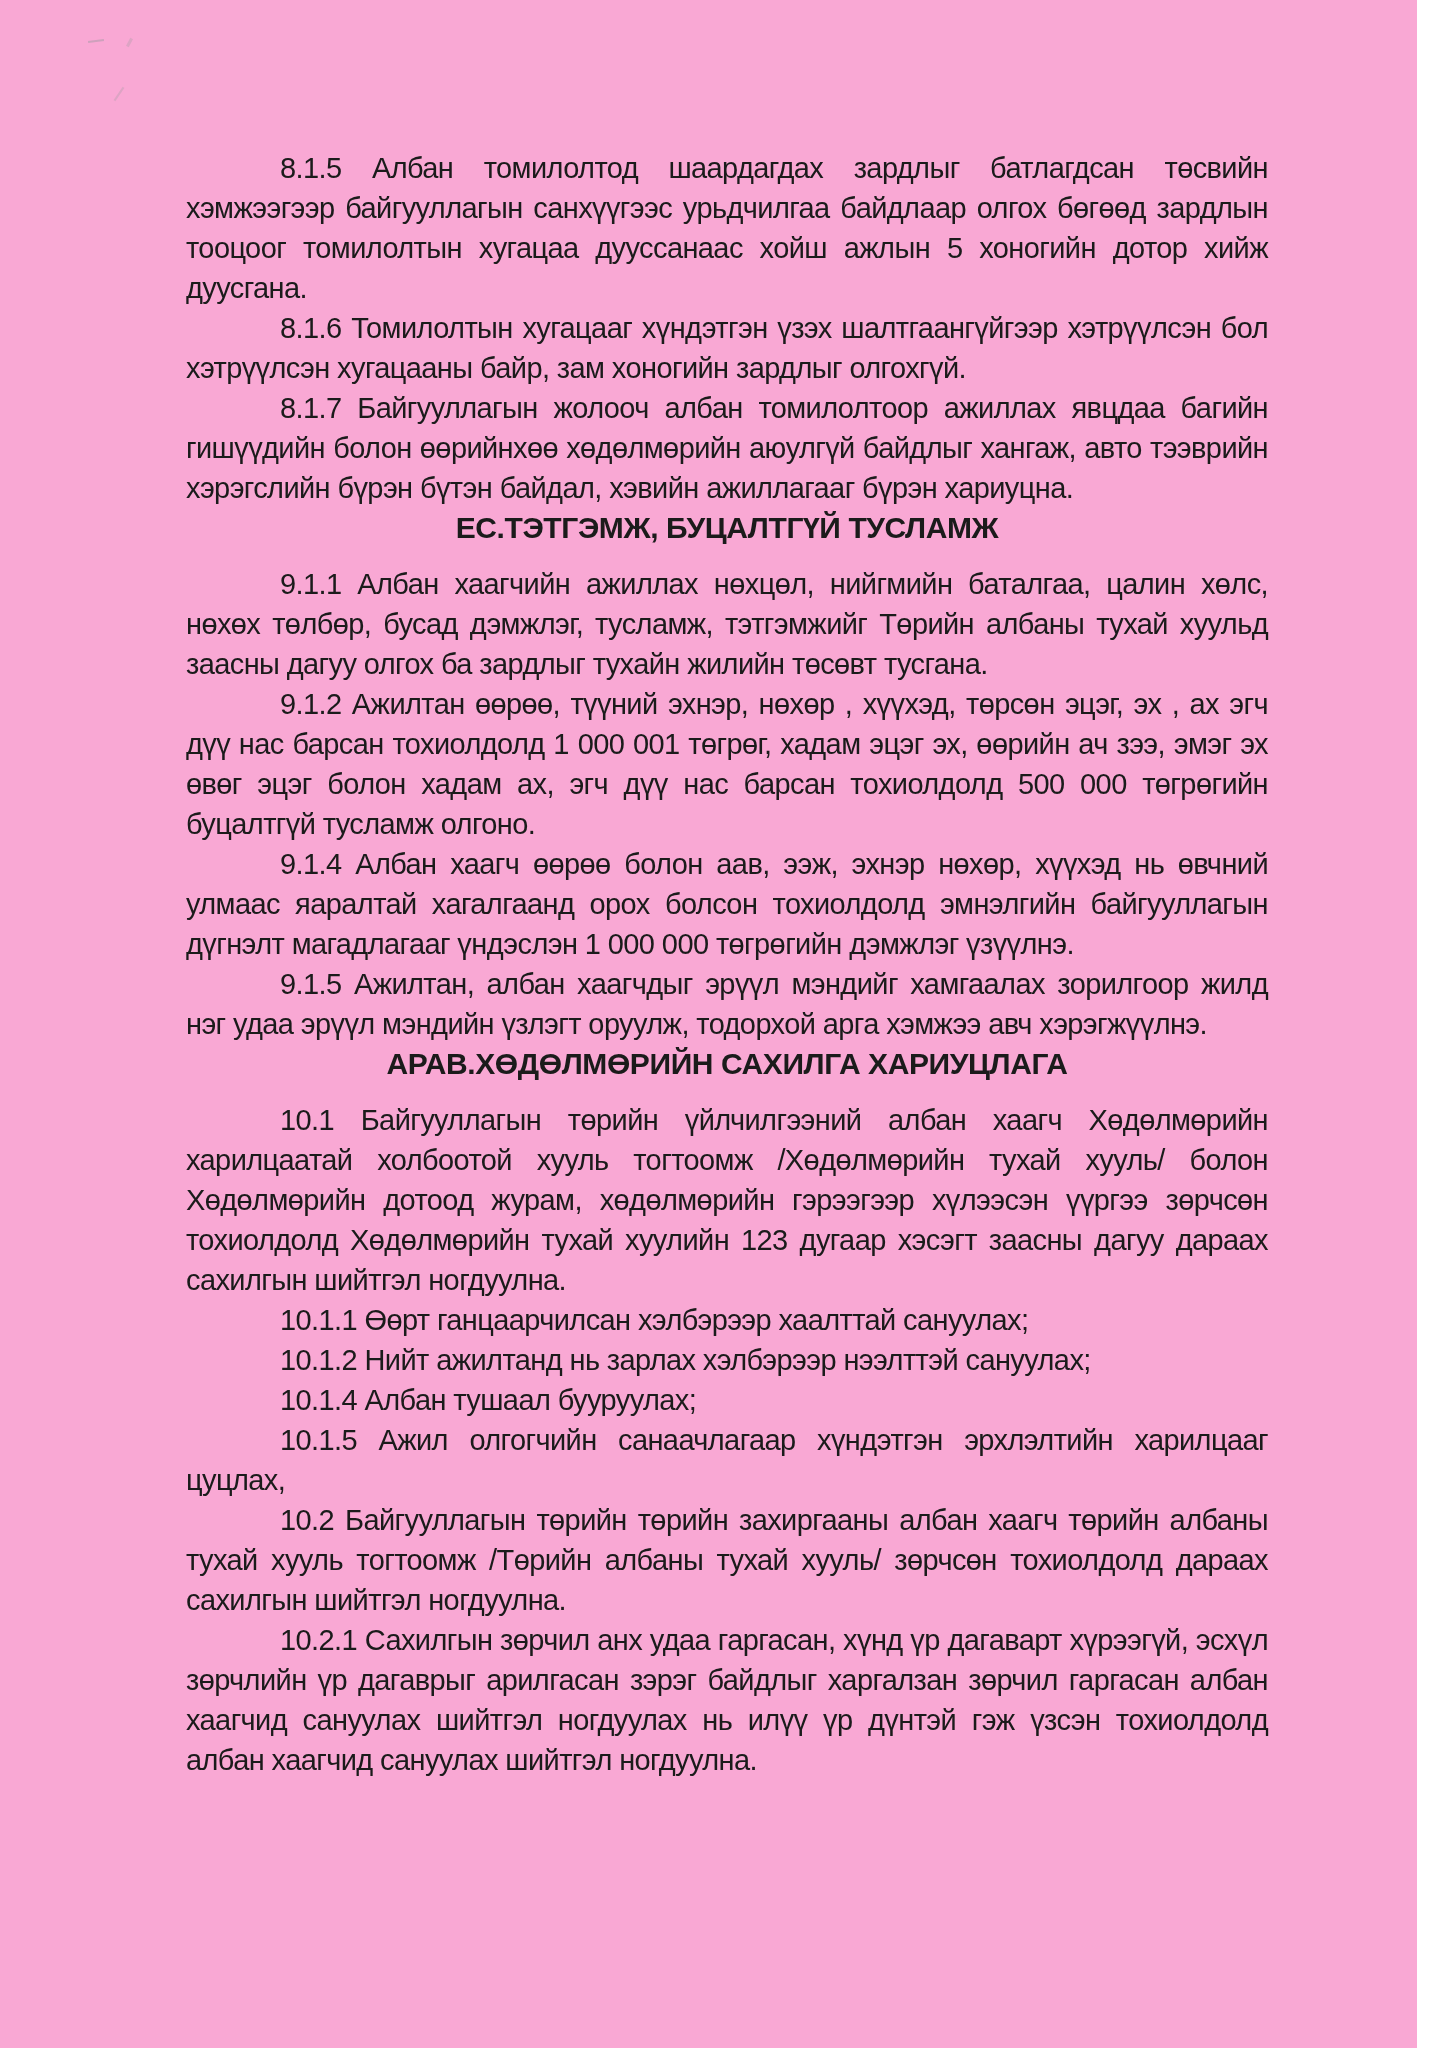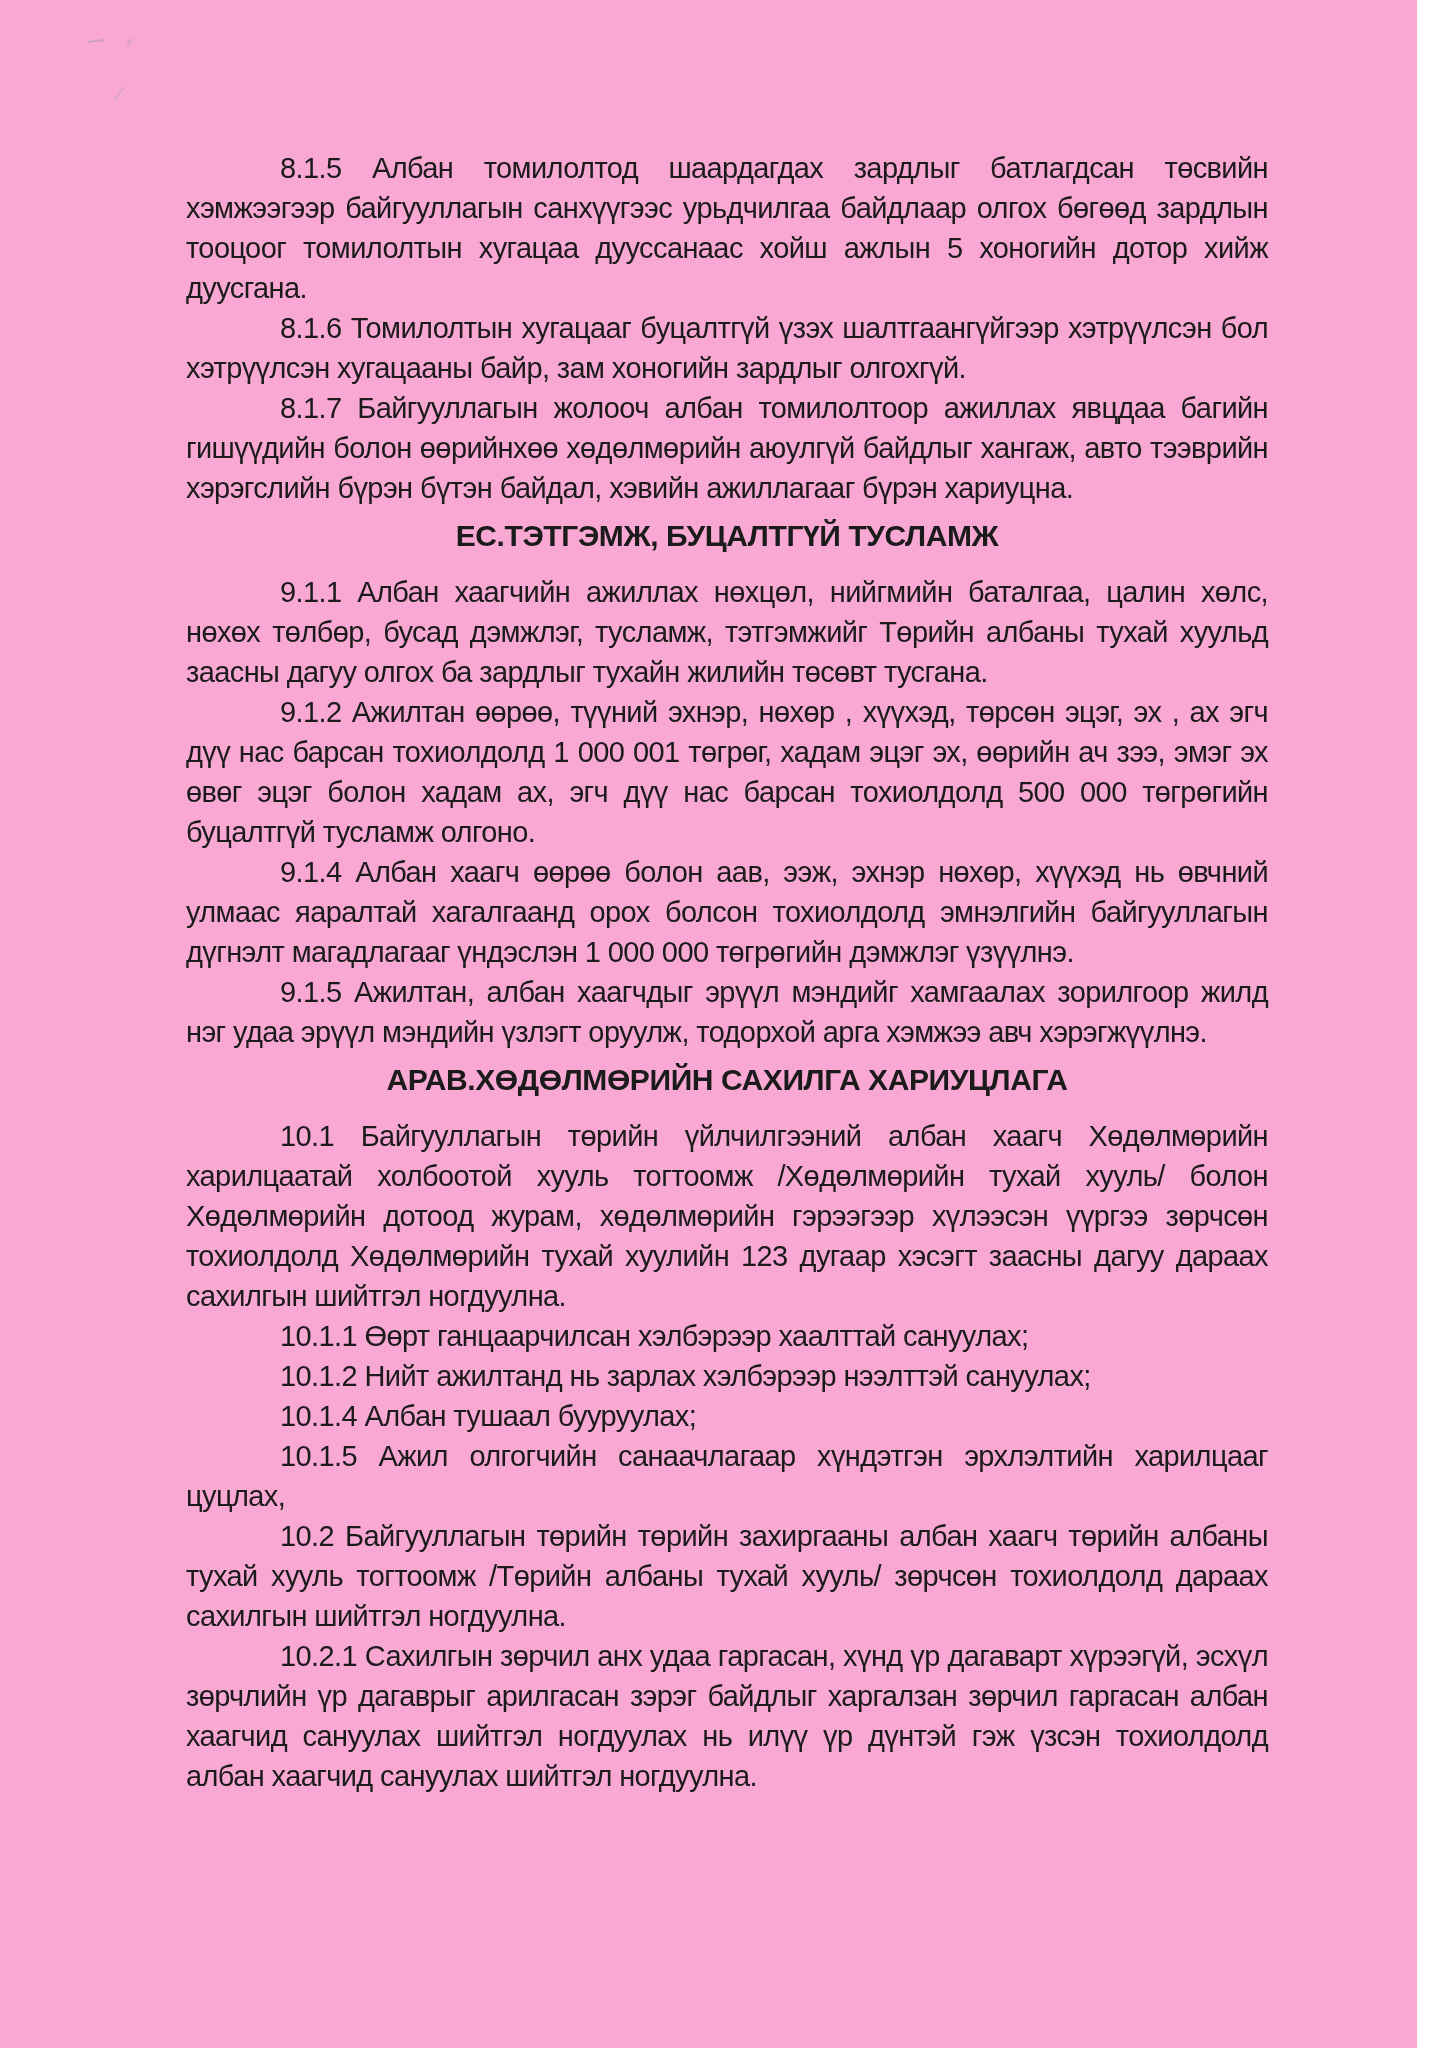--- a/index.html
+++ b/index.html
@@ -24,21 +24,21 @@
   }
   .content p.body {
     margin: 0;
     font-size: 29px;
     line-height: 40px;
     letter-spacing: -0.6px;
     text-align: justify;
     text-indent: 94px;
   }
   .content h2.heading {
-    margin: 8px 0 16px 0;
+    margin: 0 0 16px 0;
     font-size: 30px;
     line-height: 40px;
     letter-spacing: -0.4px;
     font-weight: bold;
     text-align: center;
     text-indent: 0;
   }
   
   .artifact {
     position: absolute;
@@ -52,21 +52,21 @@
 </head>
 <body>
 
 <div class="page">
   <div class="artifact a1"></div>
   <div class="artifact a2"></div>
   <div class="artifact a3"></div>
 
   <div class="content">
     <p class="body">8.1.5 Албан томилолтод шаардагдах зардлыг батлагдсан төсвийн хэмжээгээр байгууллагын санхүүгээс урьдчилгаа байдлаар олгох бөгөөд зардлын тооцоог томилолтын хугацаа дууссанаас хойш ажлын 5 хоногийн дотор хийж дуусгана.</p>
-    <p class="body">8.1.6 Томилолтын хугацааг буцалтгүй үзэх шалтгаангүйгээр хэтрүүлсэн бол хэтрүүлсэн хугацааны байр, зам хоногийн зардлыг олгохгүй.</p>
+    <p class="body">8.1.6 Томилолтын хугацааг хүндэтгэн үзэх шалтгаангүйгээр хэтрүүлсэн бол хэтрүүлсэн хугацааны байр, зам хоногийн зардлыг олгохгүй.</p>
     <p class="body">8.1.7 Байгууллагын жолооч албан томилолтоор ажиллах явцдаа багийн гишүүдийн болон өөрийнхөө хөдөлмөрийн аюулгүй байдлыг хангаж, авто тээврийн хэрэгслийн бүрэн бүтэн байдал, хэвийн ажиллагааг бүрэн хариуцна.</p>
     <h2 class="heading">ЕС.ТЭТГЭМЖ, БУЦАЛТГҮЙ ТУСЛАМЖ</h2>
     <p class="body">9.1.1 Албан хаагчийн ажиллах нөхцөл, нийгмийн баталгаа, цалин хөлс, нөхөх төлбөр, бусад дэмжлэг, тусламж, тэтгэмжийг Төрийн албаны тухай хуульд заасны дагуу олгох ба зардлыг тухайн жилийн төсөвт тусгана.</p>
     <p class="body">9.1.2 Ажилтан өөрөө, түүний эхнэр, нөхөр , хүүхэд, төрсөн эцэг, эх , ах эгч дүү нас барсан тохиолдолд 1 000 001 төгрөг, хадам эцэг эх, өөрийн ач зээ, эмэг эх өвөг эцэг болон хадам ах, эгч дүү нас барсан тохиолдолд 500 000 төгрөгийн буцалтгүй тусламж олгоно.</p>
     <p class="body">9.1.4 Албан хаагч өөрөө болон аав, ээж, эхнэр нөхөр, хүүхэд нь өвчний улмаас яаралтай хагалгаанд орох болсон тохиолдолд эмнэлгийн байгууллагын дүгнэлт магадлагааг үндэслэн 1 000 000 төгрөгийн дэмжлэг үзүүлнэ.</p>
     <p class="body">9.1.5 Ажилтан, албан хаагчдыг эрүүл мэндийг хамгаалах зорилгоор жилд нэг удаа эрүүл мэндийн үзлэгт оруулж, тодорхой арга хэмжээ авч хэрэгжүүлнэ.</p>
     <h2 class="heading">АРАВ.ХӨДӨЛМӨРИЙН САХИЛГА ХАРИУЦЛАГА</h2>
     <p class="body">10.1 Байгууллагын төрийн үйлчилгээний албан хаагч Хөдөлмөрийн харилцаатай холбоотой хууль тогтоомж /Хөдөлмөрийн тухай хууль/ болон Хөдөлмөрийн дотоод журам, хөдөлмөрийн гэрээгээр хүлээсэн үүргээ зөрчсөн тохиолдолд Хөдөлмөрийн тухай хуулийн 123 дугаар хэсэгт заасны дагуу дараах сахилгын шийтгэл ногдуулна.</p>
     <p class="body">10.1.1 Өөрт ганцаарчилсан хэлбэрээр хаалттай сануулах;</p>
     <p class="body">10.1.2 Нийт ажилтанд нь зарлах хэлбэрээр нээлттэй сануулах;</p>

